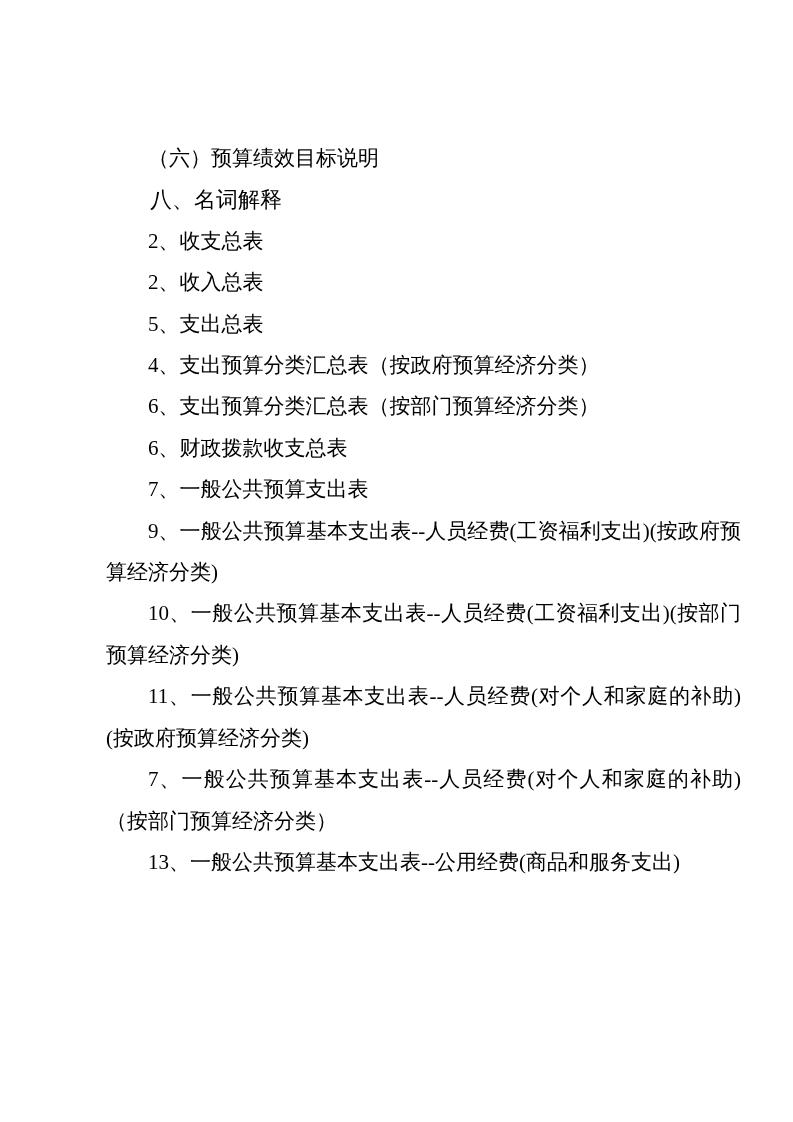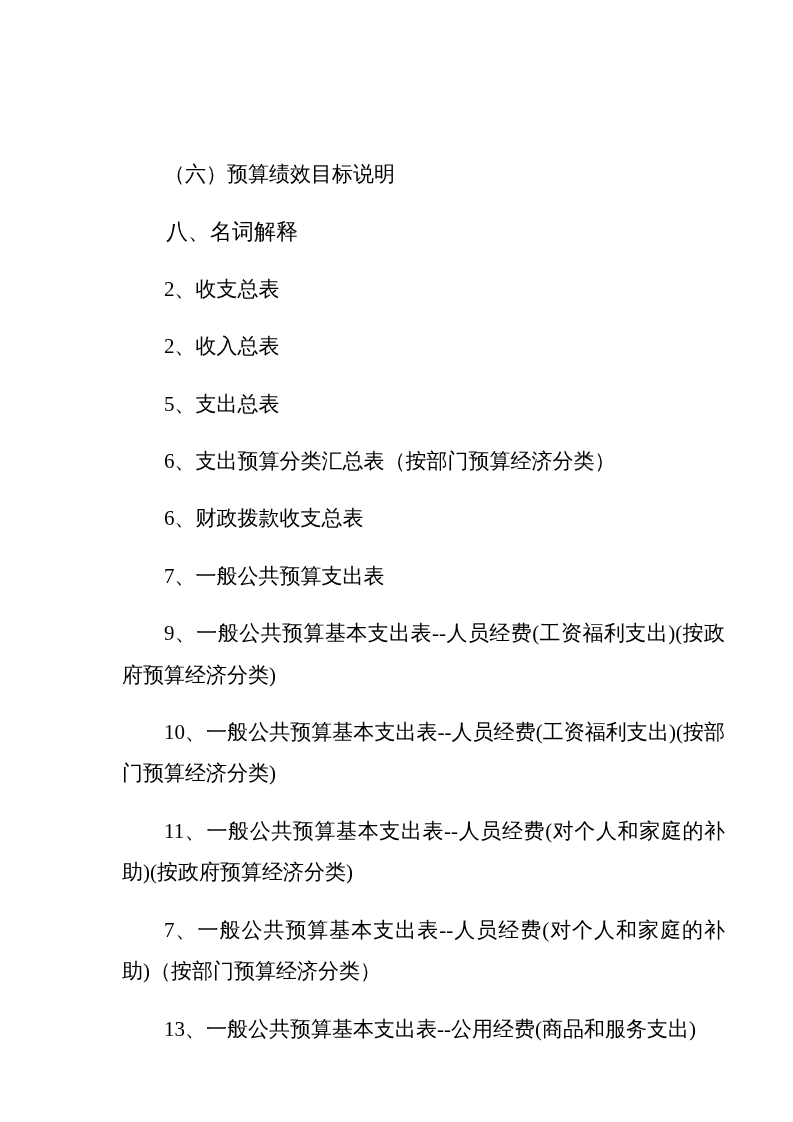--- a/index.html
+++ b/index.html
@@ -19,41 +19,42 @@
     left: 106px;
     top: 138px;
     width: 635px;
     color: #000000;
     font-family: "Liberation Serif", "DejaVu Serif", serif;
     font-size: 21px;
     line-height: 41.4px;
     text-align: justify;
   }
   .para {
-    margin: 16px;
+    margin: 0;
     padding: 0;
     text-indent: 2em;
   }
   .heading {
     font-family: "Liberation Sans", "DejaVu Sans", sans-serif;
     font-weight: 400;
     font-size: 22px;
     text-align: left;
   }
 </style>
 </head>
 <body>
 
 <div class="page">
   <div class="content">
     <p class="para">（六）预算绩效目标说明</p>
     <p class="para heading">八、名词解释</p>
     <p class="para">2、收支总表</p>
     <p class="para">2、收入总表</p>
     <p class="para">5、支出总表</p>
+    <p class="para">4、支出预算分类汇总表（按政府预算经济分类）</p>
     <p class="para">6、支出预算分类汇总表（按部门预算经济分类）</p>
     <p class="para">6、财政拨款收支总表</p>
     <p class="para">7、一般公共预算支出表</p>
     <p class="para">9、一般公共预算基本支出表--人员经费(工资福利支出)(按政府预算经济分类)</p>
     <p class="para">10、一般公共预算基本支出表--人员经费(工资福利支出)(按部门预算经济分类)</p>
     <p class="para">11、一般公共预算基本支出表--人员经费(对个人和家庭的补助)(按政府预算经济分类)</p>
     <p class="para">7、一般公共预算基本支出表--人员经费(对个人和家庭的补助)（按部门预算经济分类）</p>
     <p class="para">13、一般公共预算基本支出表--公用经费(商品和服务支出)</p>
   </div>
 </div>

